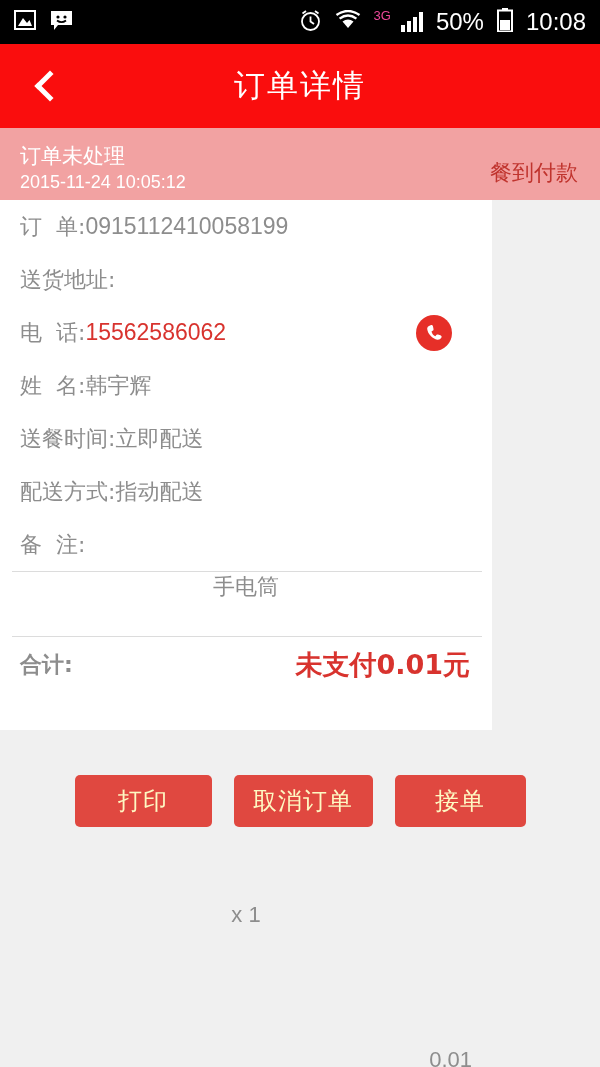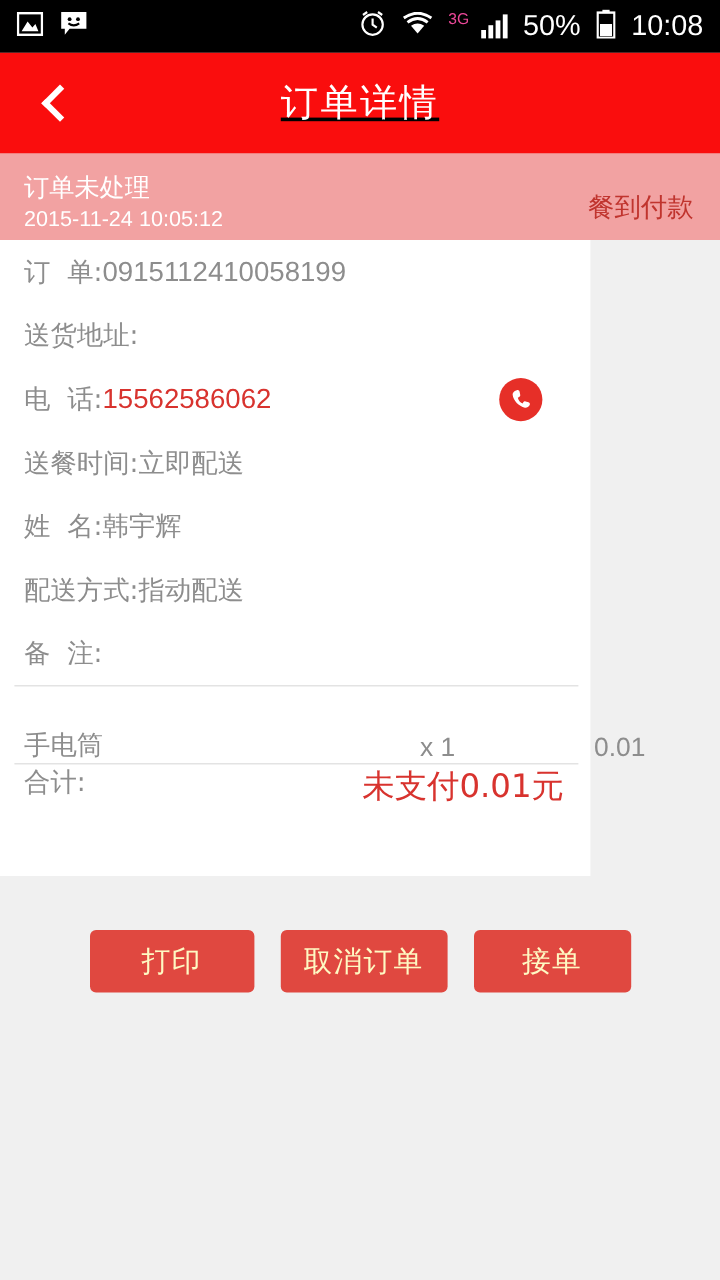--- a/index.html
+++ b/index.html
@@ -57,21 +57,20 @@
 
   
   .header {
     position: absolute;
     top: 44px; left: 0;
     width: 600px; height: 84px;
     background: #fa0d0d;
     display: flex;
     align-items: center;
     justify-content: center;
-    text-decoration: underline;
   }
   .header-title {
     color: #ffffff;
     font-size: 31px;
     letter-spacing: 2px;
     font-family: "DejaVu Sans", sans-serif;
   }
   .back-btn {
     position: absolute;
     left: 0; top: 0;
@@ -172,22 +171,23 @@
 
   
   .sep {
     height: 1px;
     background: #dcdcdc;
     margin: 0 10px 0 12px;
   }
   .item-row {
     height: 64px;
     display: flex;
-    align-items: flex-end;
+    align-items: center;
     padding: 0 20px;
+    flex-direction: column;
   }
   .item-name {
     color: #8d8d8d;
     font-size: 22px;
     font-family: "DejaVu Sans", sans-serif;
     flex: 0 0 330px;
   }
   .item-qty {
     color: #8d8d8d;
     font-size: 22px;
@@ -197,22 +197,23 @@
   .item-price {
     color: #8d8d8d;
     font-size: 22px;
     font-family: "Liberation Sans", sans-serif;
     margin-left: auto;
     text-align: right;
   }
   .total-row {
     height: 55px;
     display: flex;
-    align-items: flex-start;
+    align-items: center;
     padding: 0 22px 0 20px;
+    font-weight: bold;
   }
   .total-label {
     color: #8d8d8d;
     font-size: 22px;
     font-family: "DejaVu Sans", sans-serif;
   }
   .total-value {
     margin-left: auto;
     color: #d8332e;
     font-size: 27px;
@@ -330,27 +331,27 @@
       <span class="rlabel">电  话:</span>
       <span class="rvalue phone">15562586062</span>
       <span class="call-btn">
         <svg width="22" height="22" viewBox="0 0 22 22">
           <path d="M7.6 3.2 c1.2 -0.6 2.2 0.1 2.4 1.2 l0.5 2.5 c0.2 0.9 -0.2 1.5 -0.9 1.9 l-1.1 0.6 c0.5 2.2 1.9 3.9 3.9 4.9 l0.7 -1.1 c0.4 -0.7 1 -1 1.9 -0.7 l2.4 0.8 c1.1 0.4 1.6 1.4 0.9 2.5 c-0.8 1.3 -2.4 2.2 -3.9 1.9 C9.3 16.6 4.8 12 4.2 7 c-0.2 -1.5 0.9 -3.1 3.4 -3.8 Z" fill="#ffffff"></path>
         </svg>
       </span>
     </div>
 
     <div class="row">
+      <span class="rlabel">姓  名:</span>
+      <span class="rvalue">韩宇辉</span>
+    </div>
+
+    <div class="row">
       <span class="rlabel">送餐时间:</span>
       <span class="rvalue">立即配送</span>
-    </div>
-
-    <div class="row">
-      <span class="rlabel">姓  名:</span>
-      <span class="rvalue">韩宇辉</span>
     </div>
 
     <div class="row">
       <span class="rlabel">配送方式:</span>
       <span class="rvalue">指动配送</span>
     </div>
 
     <div class="row">
       <span class="rlabel">备  注:</span>
       <span class="rvalue"></span>

